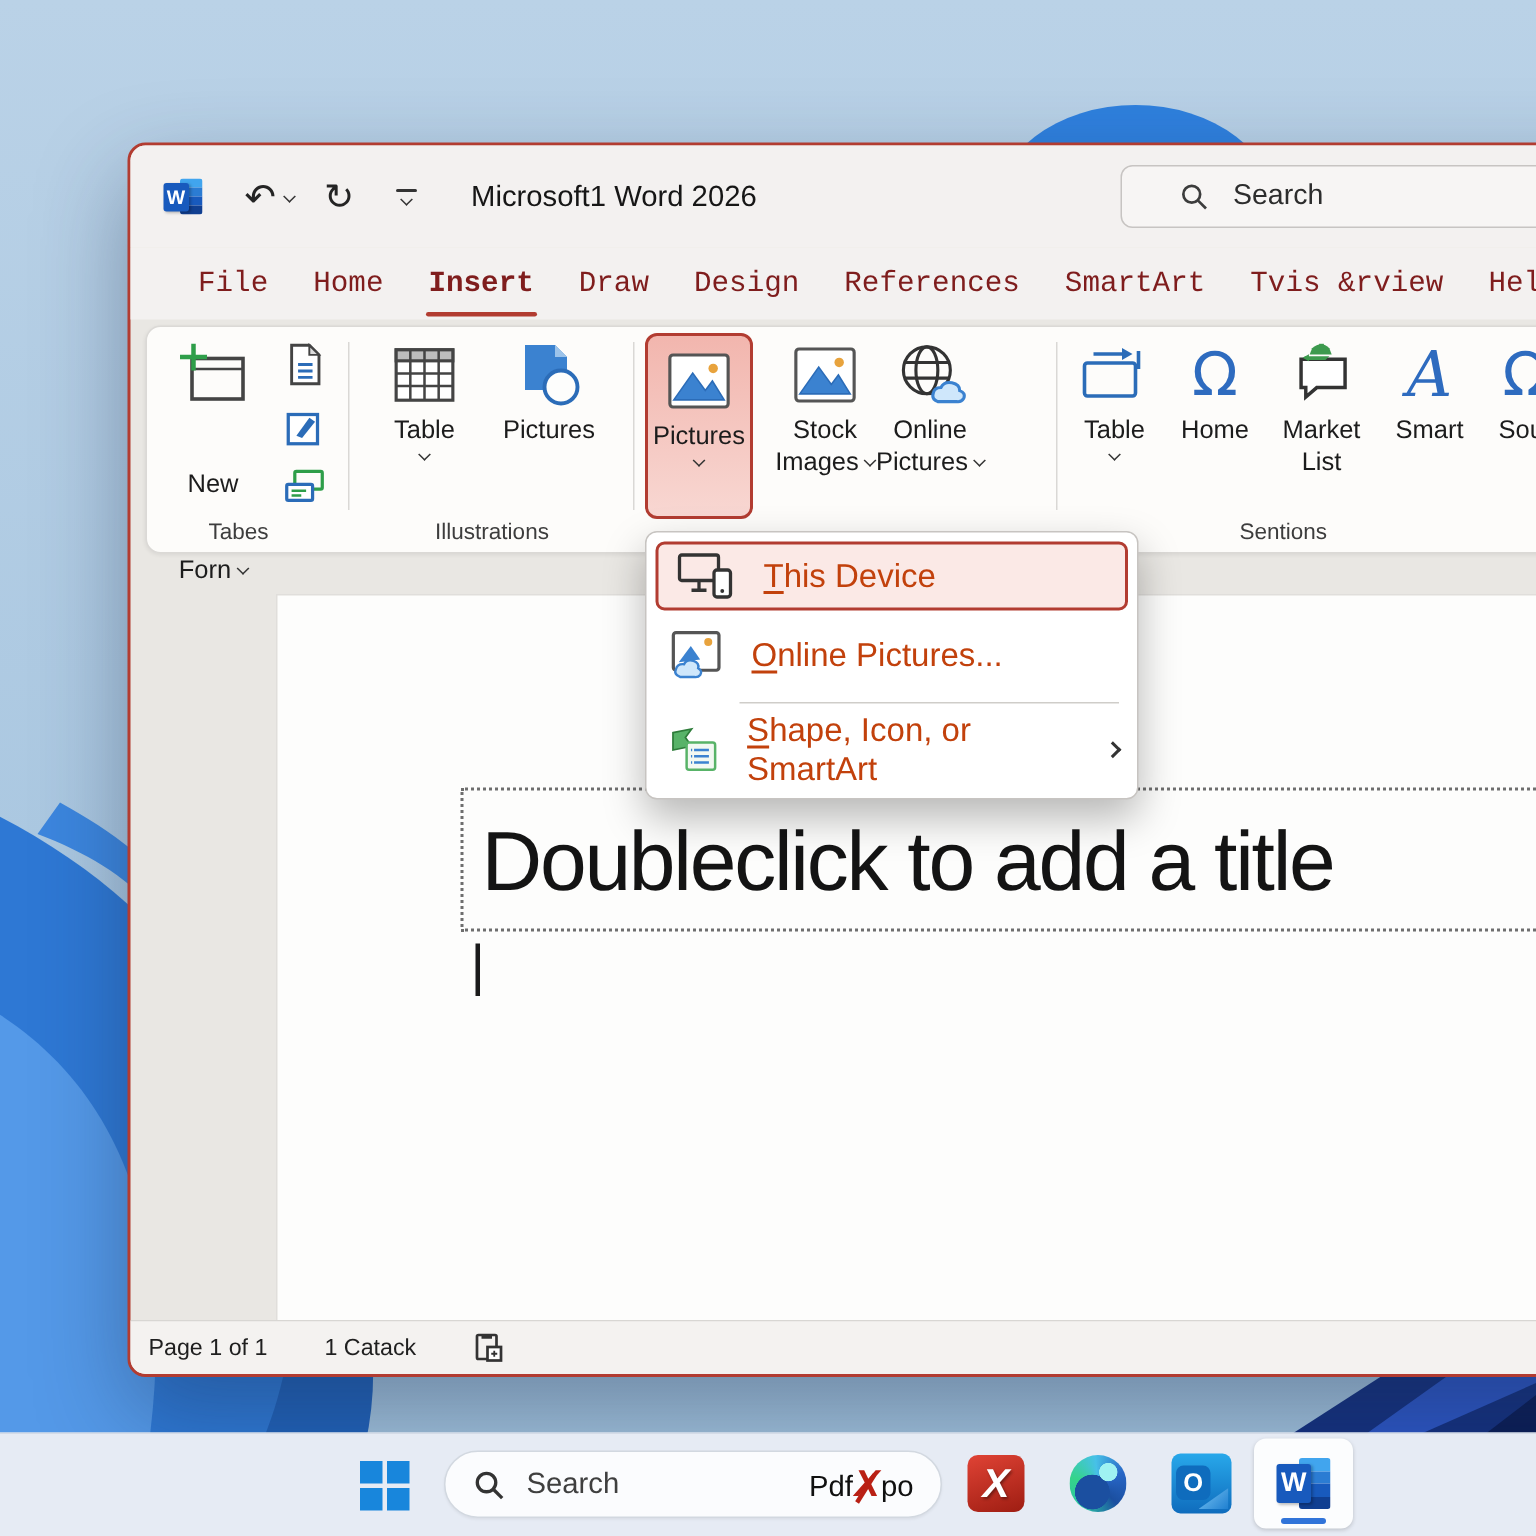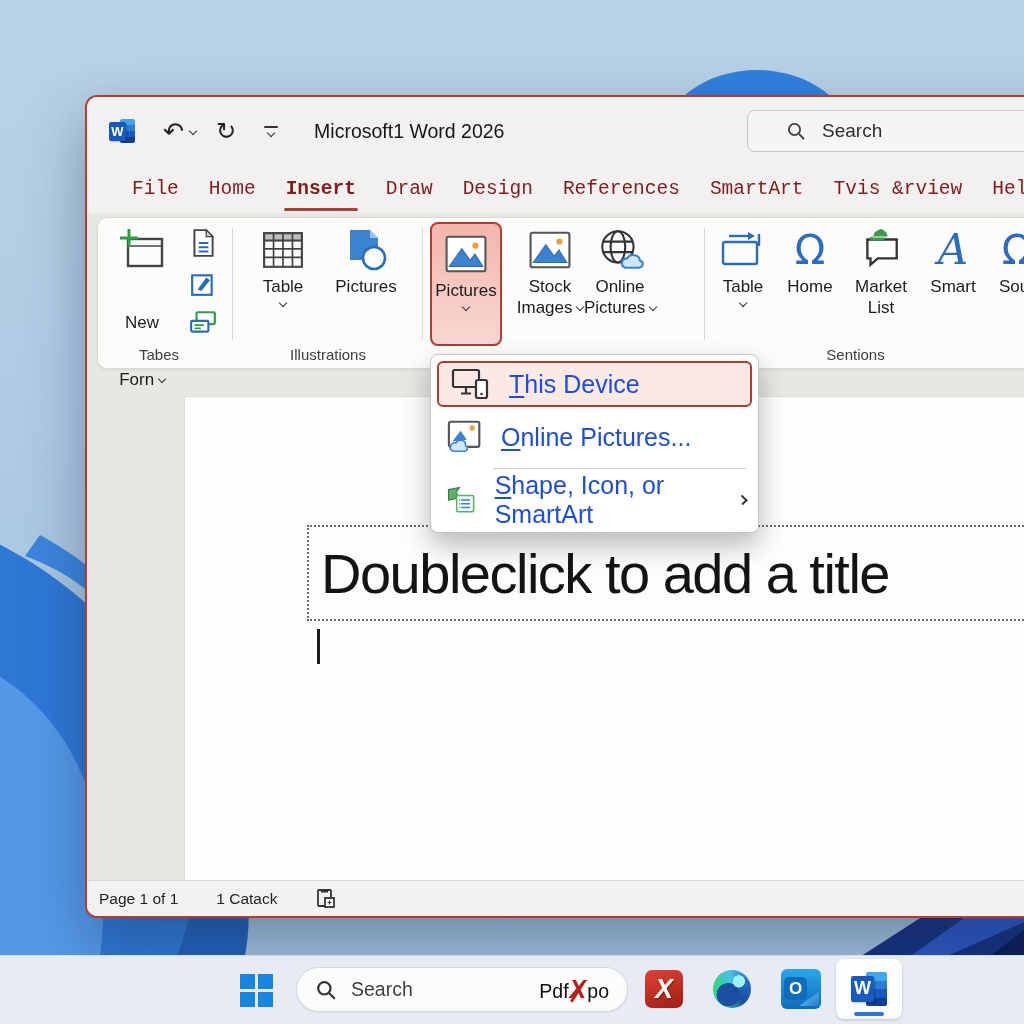--- a/index.html
+++ b/index.html
@@ -56,21 +56,21 @@
   .rdiv { position:absolute; top:10px; height:112px; width:1px; background:#dad8d5; }
   .rgrouplabel { position:absolute; top:128px; font-size:15px; color:#3d3d3d; text-align:center; }
   .smallcol { position:absolute; display:flex; flex-direction:column; gap:9px; align-items:center; }
   .omega { font-family:"DejaVu Sans", sans-serif; font-size:40px; color:#2e6bbf; line-height:1; }
   .italicA { font-family:"DejaVu Serif", serif; font-style:italic; font-size:42px; color:#2e6bbf; line-height:1; }
 
   
   .dropdown { position:absolute; left:343px; top:257px; width:329px; background:#fff; border:1px solid #c7c4c1;
               border-radius:8px; box-shadow:0 12px 28px rgba(0,0,0,.28); padding:4px 0; z-index:60; }
   .ditem { display:flex; align-items:center; height:56px; padding:0 12px 0 16px; gap:18px; cursor:default; }
-  .ditem .dlabel { font-size:25px; color:#1d4ed8; }
+  .ditem .dlabel { font-size:22px; color:#c2410c; }
   .ditem .dlabel .u { text-decoration:underline; text-underline-offset:3px; text-decoration-thickness:1.5px; }
   .ditem.selected { margin:2px 6px; border:2.5px solid var(--accent-red,#b23c31); background:#fbe9e6; border-radius:6px;
                     height:46px; padding-left:12px; }
   .dsep { margin:3px 12px 3px 62px; border-top:1px solid #cfcdc9; }
   .dsub { margin-left:auto; }
 
   
   .page { position:absolute; left:98px; top:300px; width:1010px; height:485px; background:#fdfdfc;
           box-shadow:0 0 0 1px #e0dedb; z-index:1; }
   .title-ph { position:absolute; left:122px; top:128px; width:1100px; height:96px; border:2px dotted #6e6e6e;

